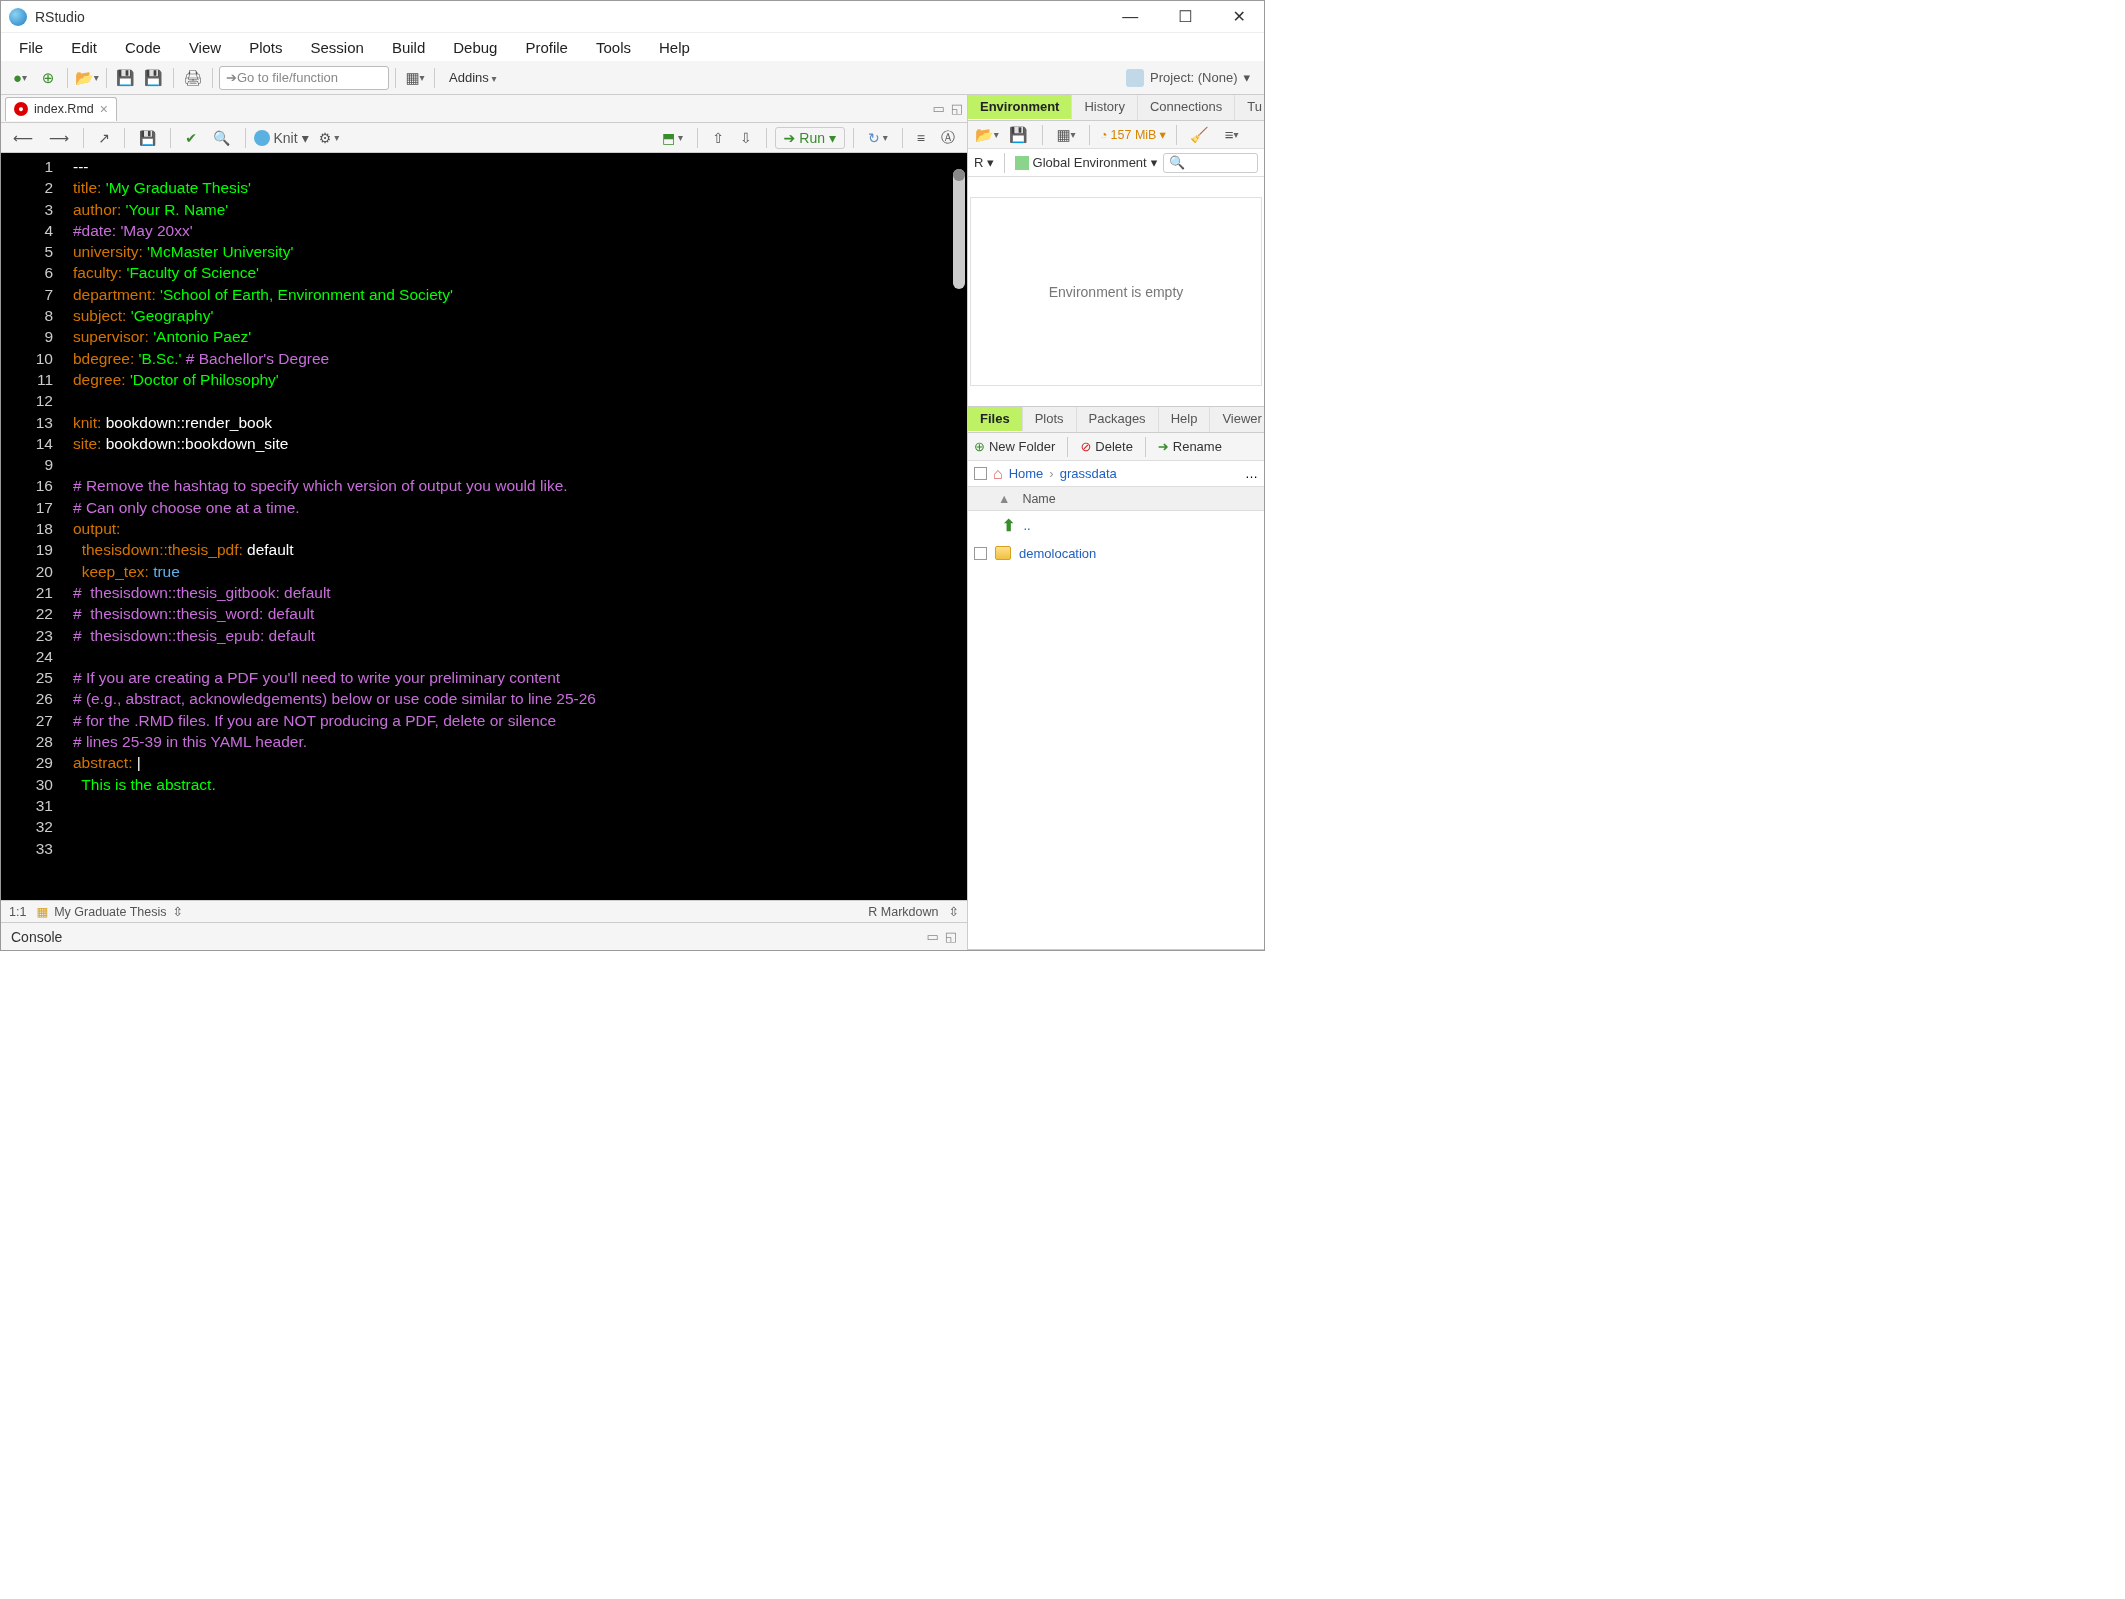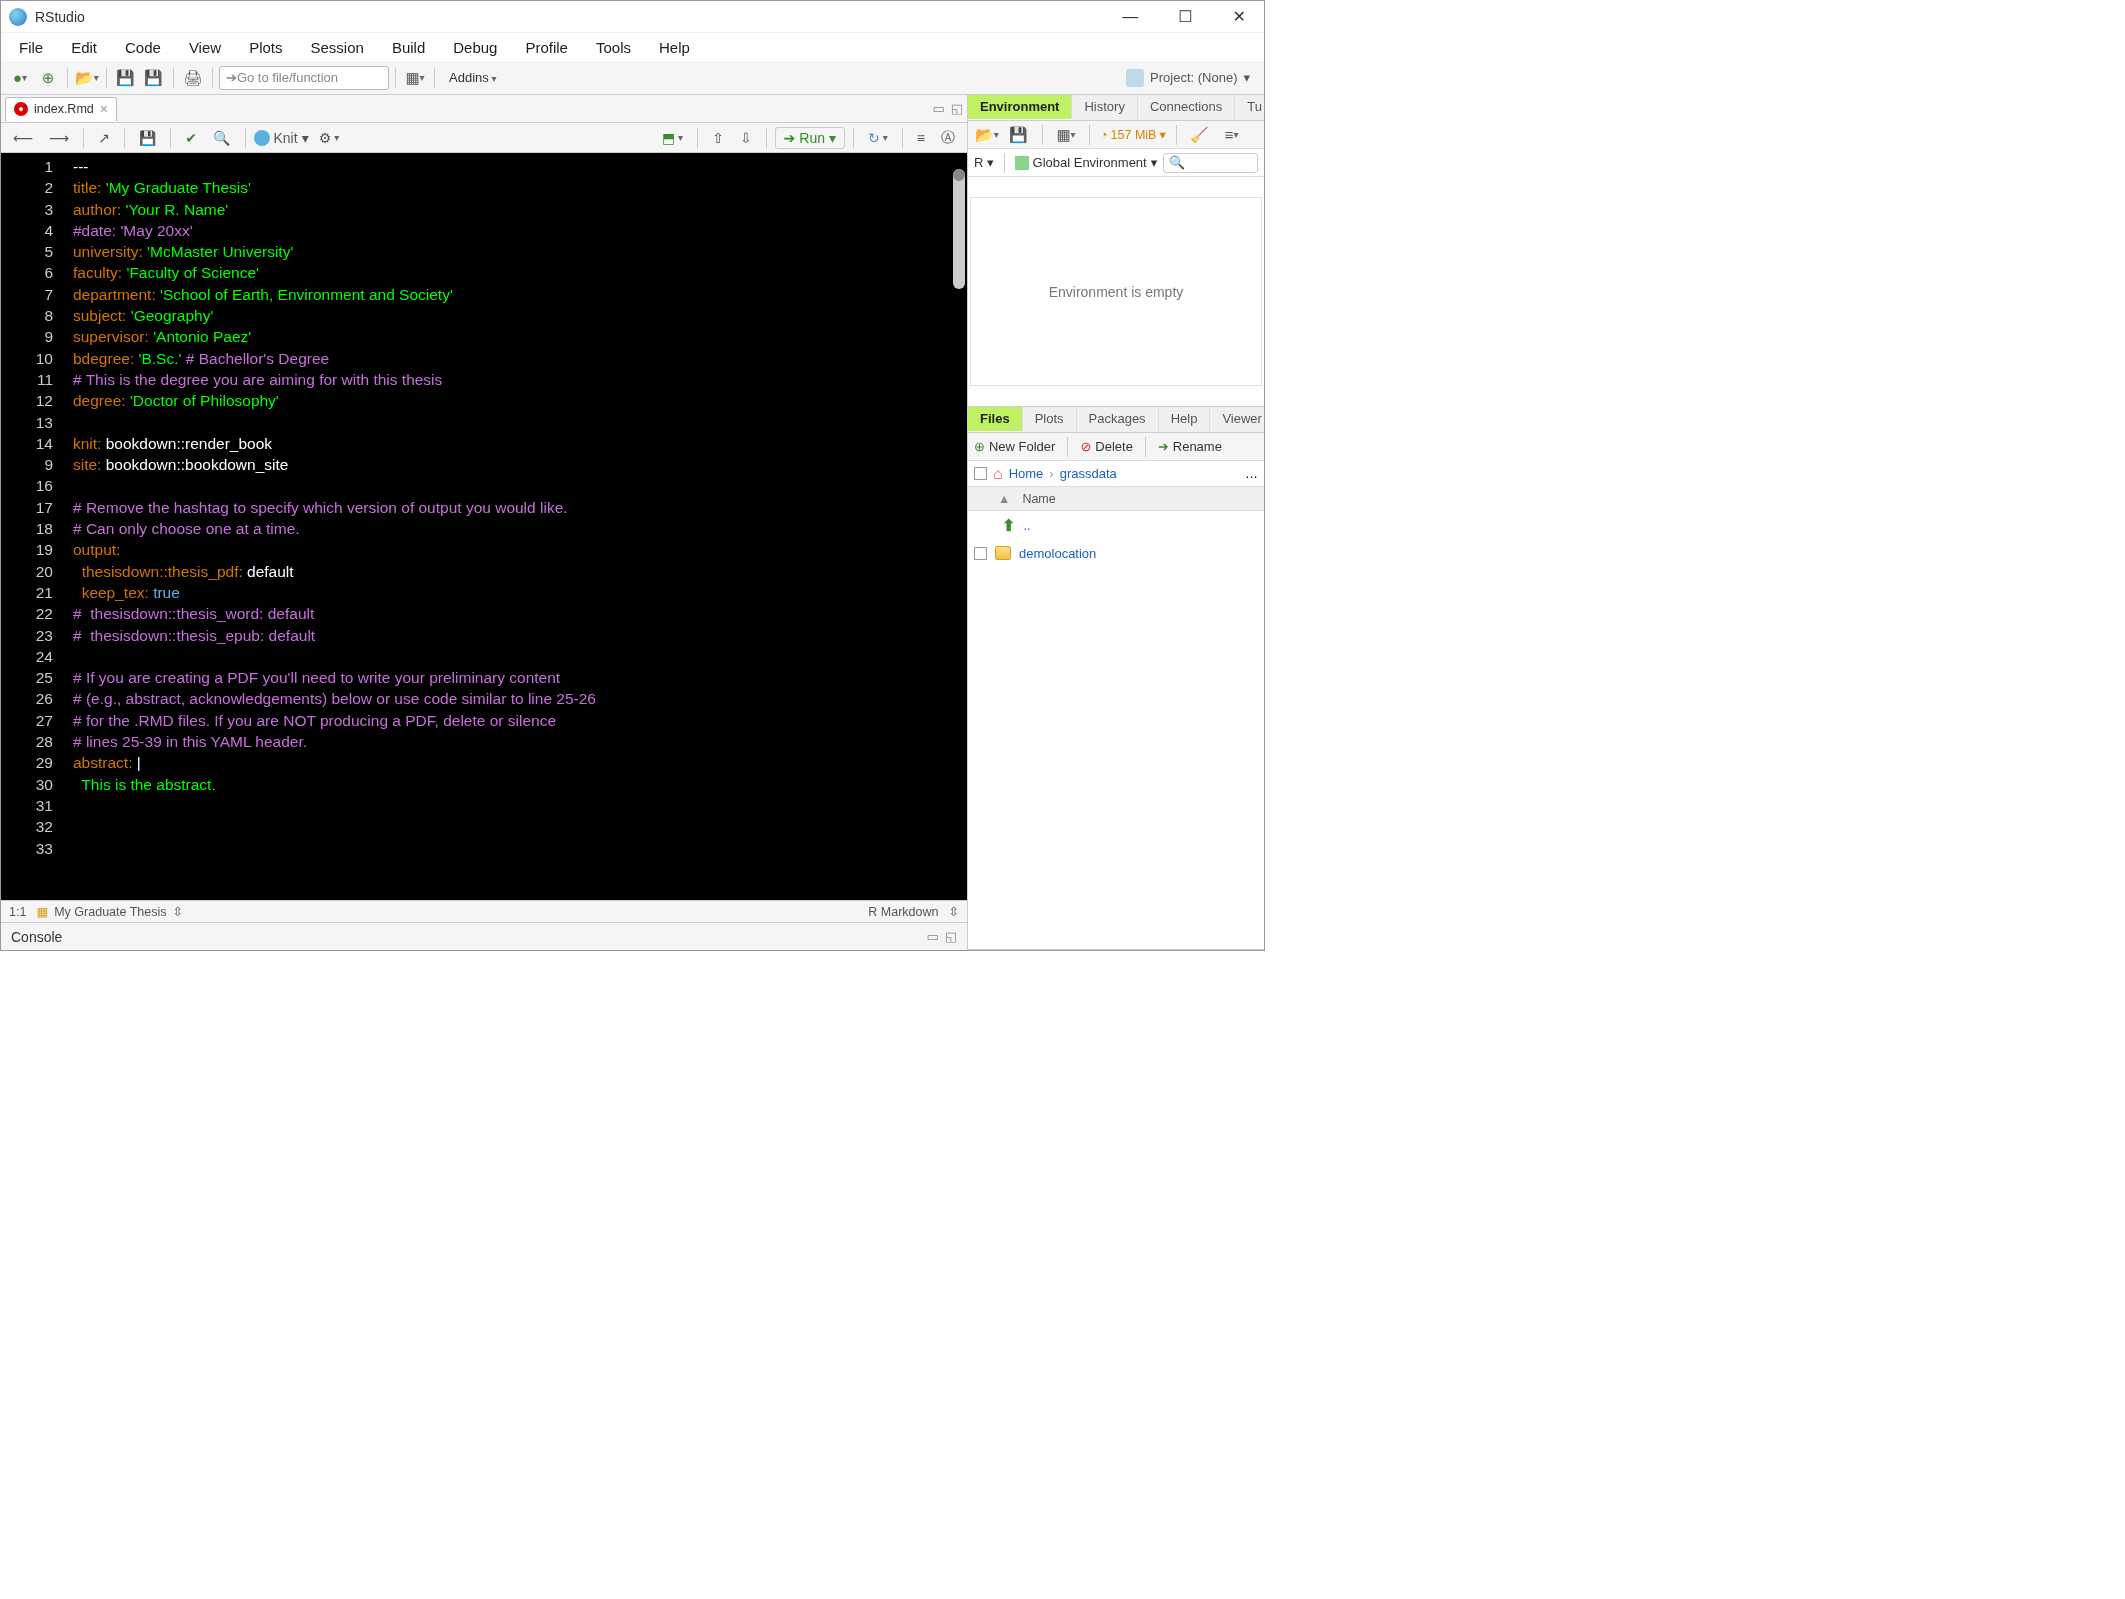--- a/index.html
+++ b/index.html
@@ -248,31 +248,31 @@
           <div class="line"><span class="d">---</span></div>
           <div class="line"><span class="k">title:</span><span class="d"> </span><span class="s">'My Graduate Thesis'</span></div>
           <div class="line"><span class="k">author:</span><span class="d"> </span><span class="s">'Your R. Name'</span></div>
           <div class="line"><span class="c">#date: 'May 20xx'</span></div>
           <div class="line"><span class="k">university:</span><span class="d"> </span><span class="s">'McMaster University'</span></div>
           <div class="line"><span class="k">faculty:</span><span class="d"> </span><span class="s">'Faculty of Science'</span></div>
           <div class="line"><span class="k">department:</span><span class="d"> </span><span class="s">'School of Earth, Environment and Society'</span></div>
           <div class="line"><span class="k">subject:</span><span class="d"> </span><span class="s">'Geography'</span></div>
           <div class="line"><span class="k">supervisor:</span><span class="d"> </span><span class="s">'Antonio Paez'</span></div>
           <div class="line"><span class="k">bdegree:</span><span class="d"> </span><span class="s">'B.Sc.'</span><span class="d"> </span><span class="c"># Bachellor's Degree</span></div>
-          <div class="line"><span class="c"># This is the degree you are aiming for with this thesis</span></div>
           <div class="line"><span class="k">degree:</span><span class="d"> </span><span class="s">'Doctor of Philosophy'</span></div>
           <div class="line"><span class="d"></span></div>
           <div class="line"><span class="k">knit:</span><span class="d"> bookdown::render_book</span></div>
           <div class="line"><span class="k">site:</span><span class="d"> bookdown::bookdown_site</span></div>
           <div class="line"><span class="d"></span></div>
           <div class="line"><span class="c"># Remove the hashtag to specify which version of output you would like.</span></div>
           <div class="line"><span class="c"># Can only choose one at a time.</span></div>
           <div class="line"><span class="k">output:</span></div>
           <div class="line"><span class="d">  </span><span class="k">thesisdown::thesis_pdf:</span><span class="d"> default</span></div>
           <div class="line"><span class="d">  </span><span class="k">keep_tex:</span><span class="d"> </span><span class="b">true</span></div>
+          <div class="line"><span class="c">#  thesisdown::thesis_gitbook: default</span></div>
           <div class="line"><span class="c">#  thesisdown::thesis_word: default</span></div>
           <div class="line"><span class="c">#  thesisdown::thesis_epub: default</span></div>
           <div class="line"><span class="d"></span></div>
           <div class="line"><span class="c"># If you are creating a PDF you'll need to write your preliminary content</span></div>
           <div class="line"><span class="c"># (e.g., abstract, acknowledgements) below or use code similar to line 25-26</span></div>
           <div class="line"><span class="c"># for the .RMD files. If you are NOT producing a PDF, delete or silence</span></div>
           <div class="line"><span class="c"># lines 25-39 in this YAML header.</span></div>
           <div class="line"><span class="k">abstract:</span><span class="d"> |</span></div>
           <div class="line"><span class="d">  </span><span class="s">This is the abstract.</span></div>
           <div class="line"><span class="d"></span></div>

